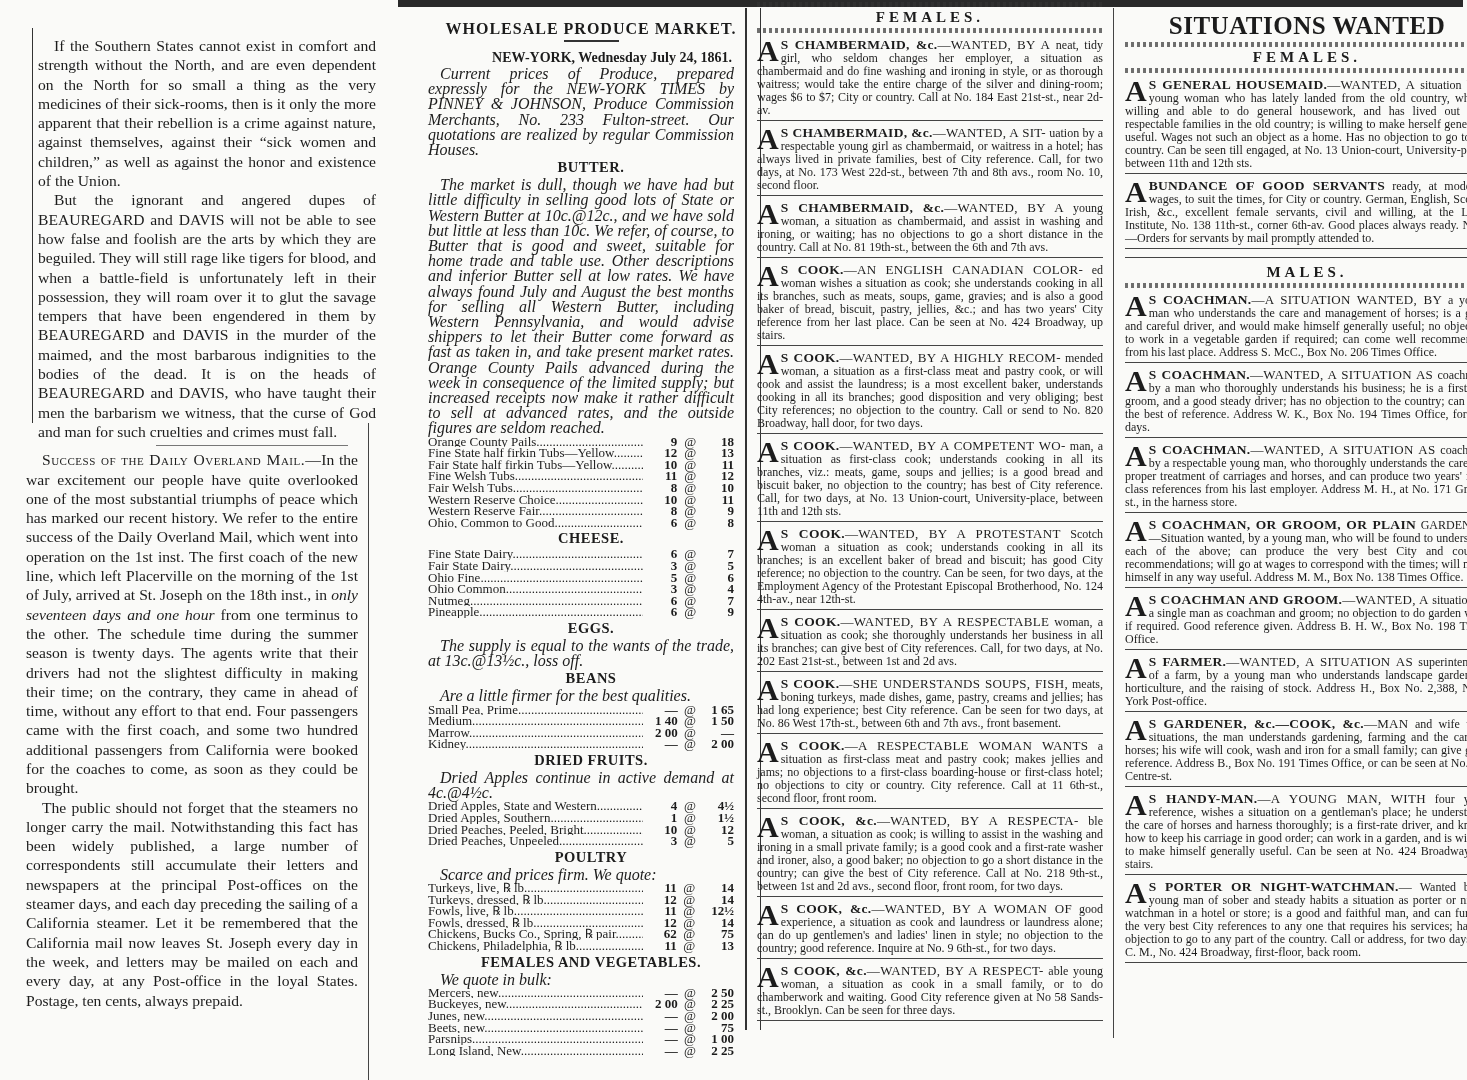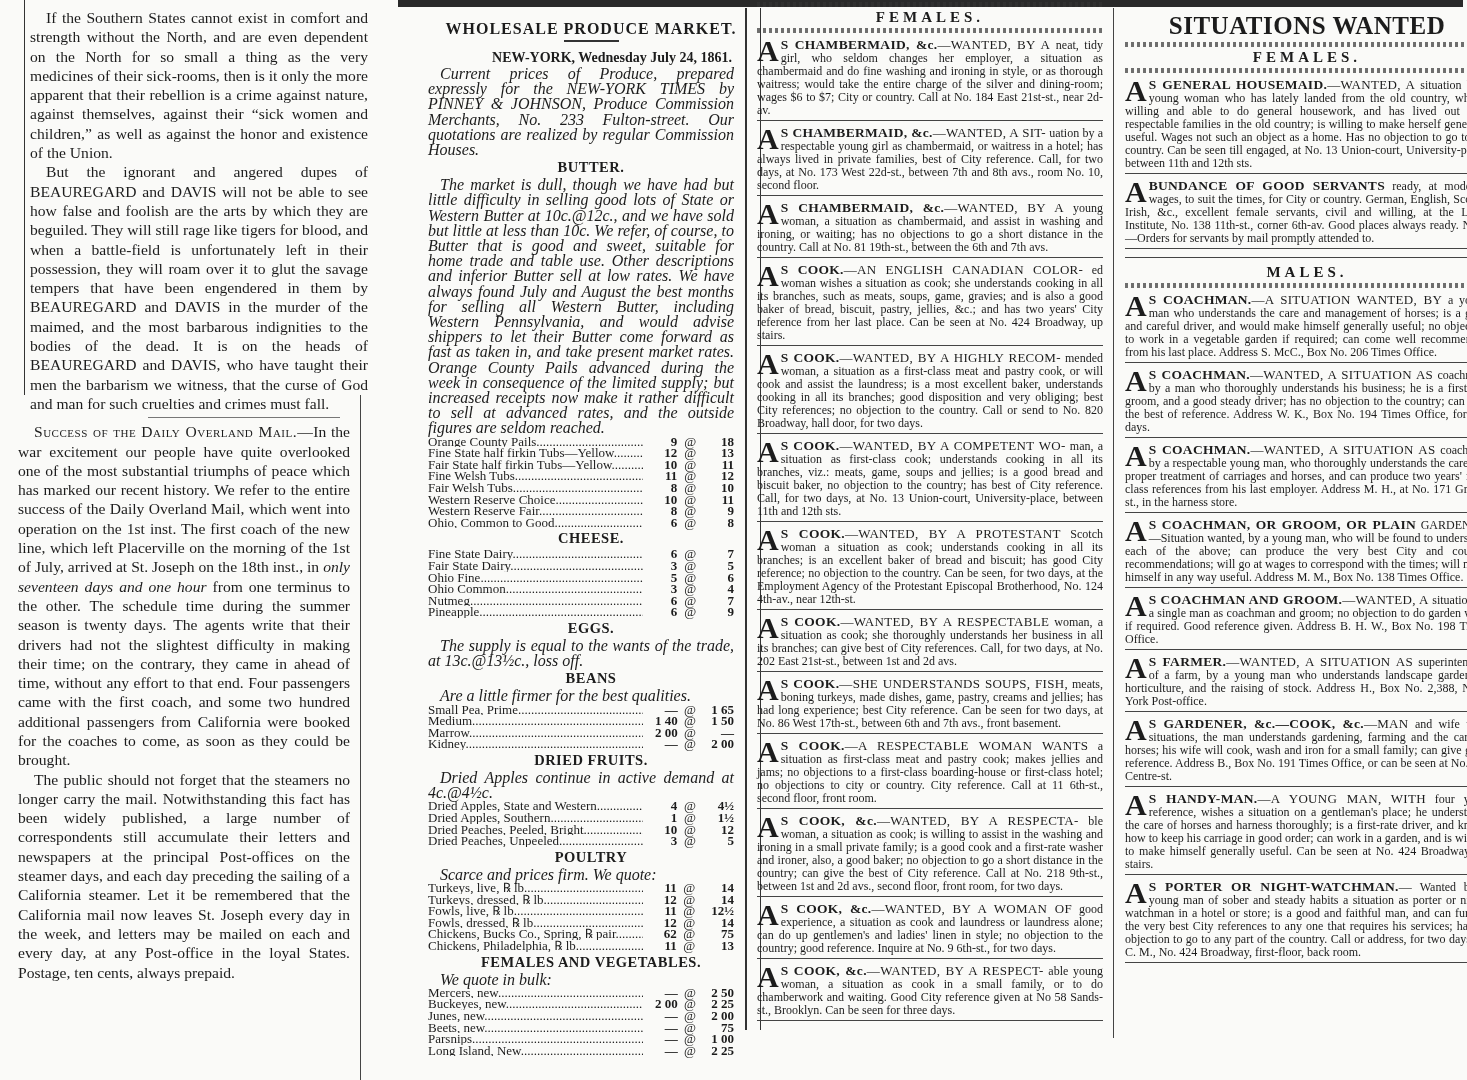--- a/index.html
+++ b/index.html
@@ -1,19 +1,19 @@
 <!DOCTYPE html>
 <html><head>
 <meta charset="utf-8">
 <style>
   html,body{margin:0;padding:0;}
   body{width:1467px;height:1080px;background:#fafaf8;position:relative;overflow:hidden;
        font-family:"Liberation Serif","DejaVu Serif",serif;color:#1c1c1c;}
   .col{position:absolute;top:0;box-sizing:border-box;}
-  .c1{left:0;width:390px;padding:8px 10px 0 18px;}
+  .c1{left:8px;width:390px;padding:8px 10px 0 18px;margin-top:28px;}
   .c1 .rule-l{position:absolute;left:24px;top:0;height:395px;border-left:1px solid #333;}
   .c1 .rule-r2{position:absolute;left:360px;top:395px;height:685px;border-left:1px solid #444;}
   .c1 p{margin:0;text-align:justify;font-size:15.6px;line-height:19.3px;text-indent:16px;}
   .c1 .art1{padding-left:12px;padding-right:12px;}
   .c1 .sep{height:1px;background:#777;margin:4px 40px 4px 130px;}
   .c1 .art2{padding-right:30px;}
   .sc{font-variant:small-caps;letter-spacing:.5px;}
   .c2{left:392px;width:355px;padding:0 21px 0 8px;margin-left:28px;}
   .topbar{position:absolute;top:0;height:7px;background:#2a2a2a;}
   .c2 .rule-r{position:absolute;right:14px;top:8px;height:1022px;border-left:1px solid #333;}

